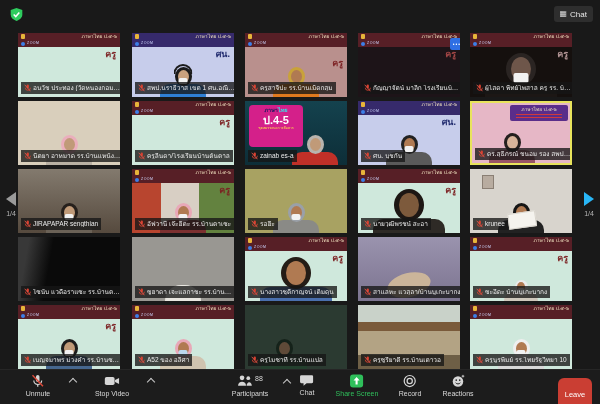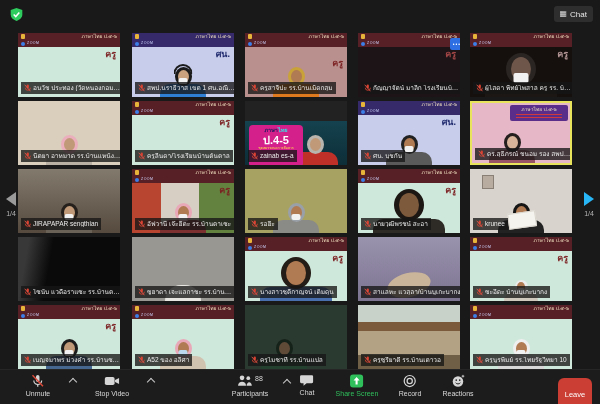--- a/index.html
+++ b/index.html
@@ -37,21 +37,21 @@
   .hbanner{font-size:5px;color:#f2e3c0;white-space:nowrap;line-height:1;}
   .hr2{display:flex;align-items:center;gap:2px;}
   .zd{width:4px;height:4px;border-radius:50%;background:#3d7fe8;flex:none;}
   .zw{font-size:3.5px;color:#cfd6ff;letter-spacing:.5px;line-height:1;}
   
   .b-mint{background:#cfe8dc;}
   .b-lav{background:#c7cdeb;}
   .b-dark1{background:#1d1418;}
   .b-dark2{background:#15100e;}
   .b-beige{background:#d9cfbc;}
-  .b-teal{background:linear-gradient(180deg,#14424e,#0d2e38);margin-top:20px;}
+  .b-teal{background:linear-gradient(180deg,#14424e,#0d2e38);}
   .b-pink{background:#e6b7c6;}
   .b-room{background:linear-gradient(180deg,#837a6e,#564a3e);}
   .b-class{background:linear-gradient(90deg,#b8452f 0 28%,#d8cfc4 28% 66%,#63823f 66%);}
   .b-olive{background:#a8a262;}
   .b-graylt{background:#d8d4cd;}
   .b-black{background:linear-gradient(100deg,#383838 0 10%,#0a0a0a 32%);}
   .b-gray{background:#999792;}
   .b-purplegray{background:linear-gradient(180deg,#9a93ae,#7c7490);}
   .b-darkgreen{background:#2b3a31;}
   .b-outdoor{background:linear-gradient(180deg,#c9d2c9 0 26%,#7a5a3a 26% 40%,#b3a384 40% 78%,#6e5f46 78%);}

